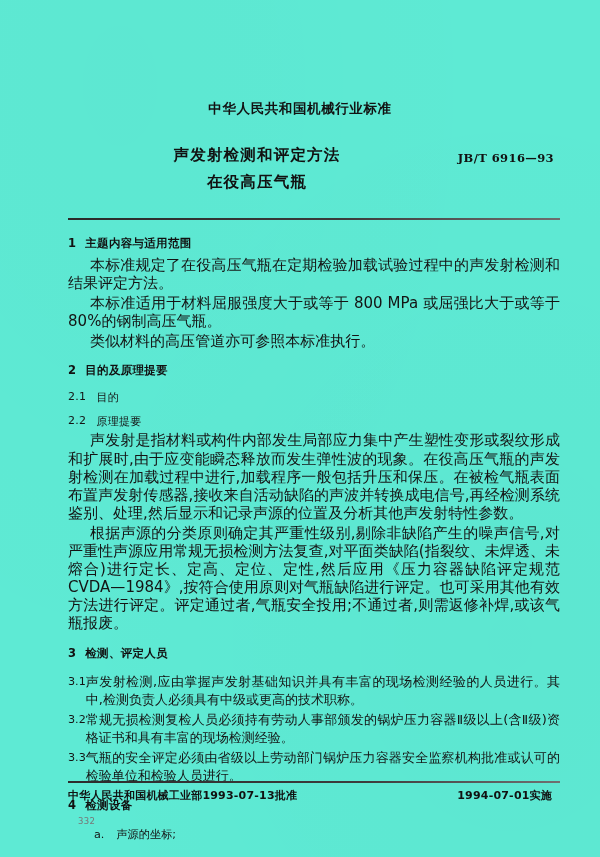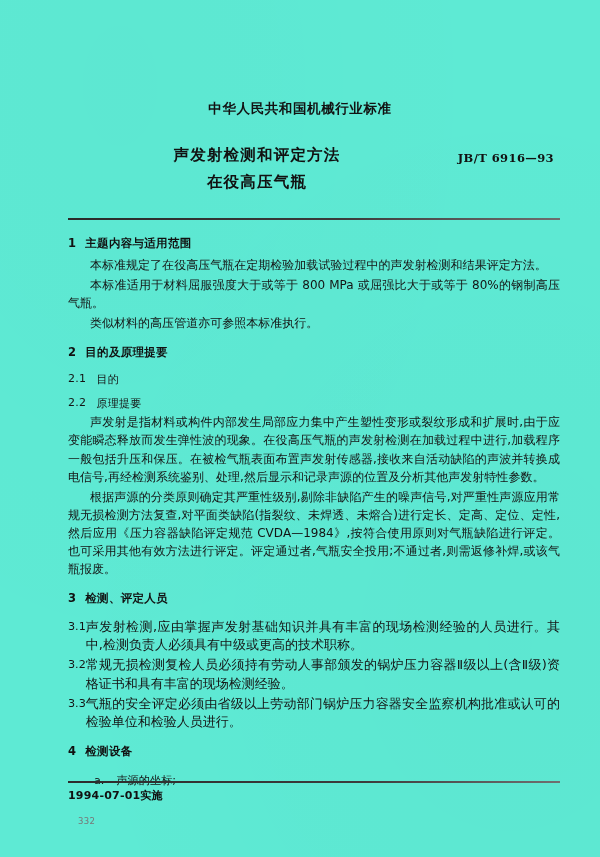--- a/index.html
+++ b/index.html
@@ -112,21 +112,21 @@
     font-size: 11px;
     letter-spacing: 0.3px;
     margin: 0 0 2px 0;
     color: #141414;
     display: flex;
     gap: 10px;
   }
 
   p.para {
     margin: 0 0 2px 0;
-    font-size: 12px;
+    font-size: 15px;
     line-height: 18.1px;
     text-align: justify;
     text-align-last: left;
     letter-spacing: 0.02px;
     color: #141414;
   }
   p.indent { text-indent: 22px; }
 
   
   .clause {
@@ -284,18 +284,19 @@
           <span>声源的坐标;</span>
         </div>
       </div>
 
     </div>
   </div>
 
   <div class="rule-bottom"></div>
 
   <div class="footer">
+    <div class="left">中华人民共和国机械工业部1993-07-13批准</div>
     <div class="right">1994-07-01实施</div>
   </div>
 
   <div class="page-num">332</div>
 
 </div>
 
 </body></html>

